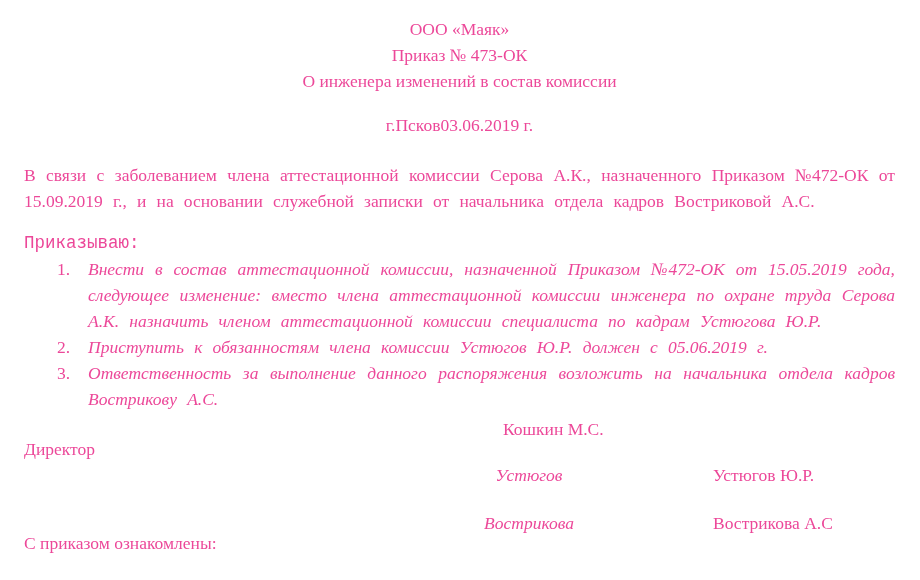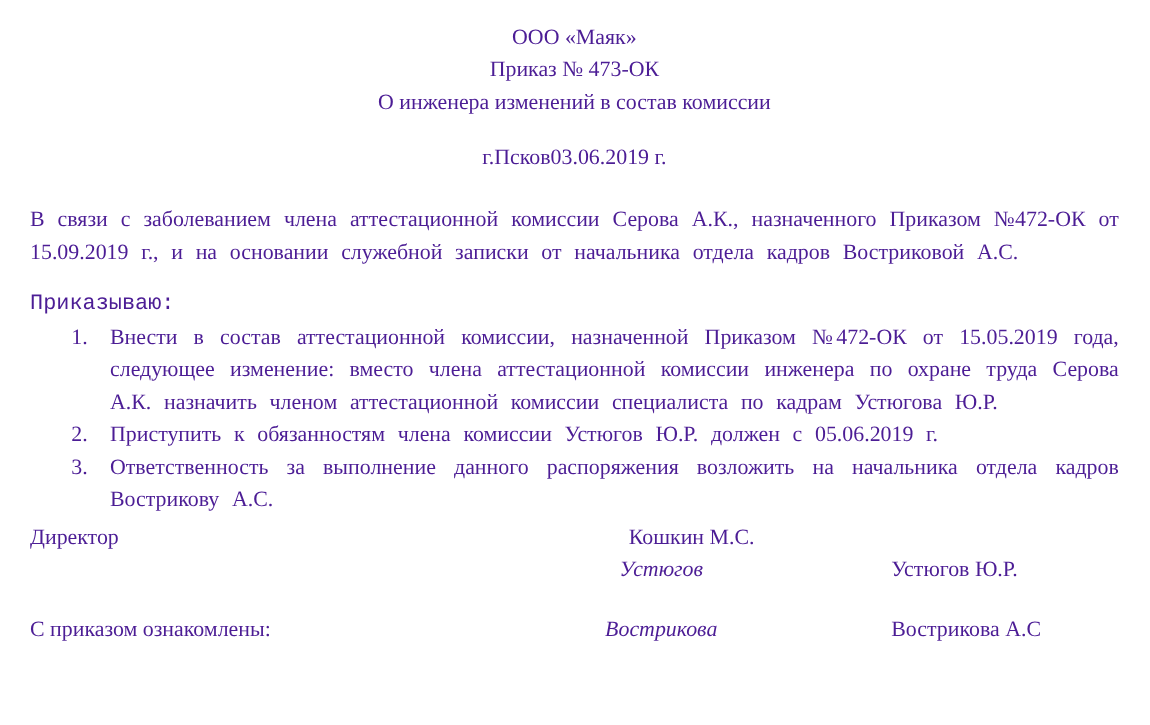--- a/index.html
+++ b/index.html
@@ -2,21 +2,21 @@
 <html><head>
 <meta charset="utf-8">
 <style>
   html, body { margin: 0; padding: 0; background: #ffffff; }
   .page {
     position: relative;
     width: 920px;
     height: 568px;
     box-sizing: border-box;
     background: #ffffff;
-    color: #4c1d95;
+    color: #ec4899;
     font-family: "Liberation Serif", "DejaVu Serif", serif;
     font-size: 17.5px;
     line-height: 26px;
     padding: 16px 25px 0 24px;
     overflow: hidden;
   }
   .title-block { text-align: center; }
   .title-line { white-space: nowrap; }
   .meta-row {
     display: flex;
@@ -25,25 +25,25 @@
   }
   .intro {
     margin-top: 24px;
     text-align: justify;
     word-spacing: 0.33em;
   }
   .resolution-label { margin-top: 16px; font-family: Liberation Mono, monospace; }
   .order-list { margin: 0; padding: 0; }
   .order-item { display: flex; padding-left: 33px; }
   .order-item-number { width: 31px; flex-shrink: 0; }
-  .order-item-text { flex: 1; text-align: justify; word-spacing: 0.33em; }
+  .order-item-text { flex: 1; text-align: justify; word-spacing: 0.33em; font-style: italic; }
   .sig-row { display: flex; align-items: flex-start; }
   .sig-row-1 { margin-top: 4px; }
   .sig-row-2 { margin-top: 22px; }
-  .sig-label { width: 400px; flex-shrink: 0; }
+  .sig-label { width: 400px; flex-shrink: 0; margin-top: 20px; }
   .sig-script {
     width: 210px;
     flex-shrink: 0;
     text-align: center;
     font-style: italic;
   }
   .sig-name { flex: 1; padding-left: 79px; }
 </style>
 </head>
 <body>

